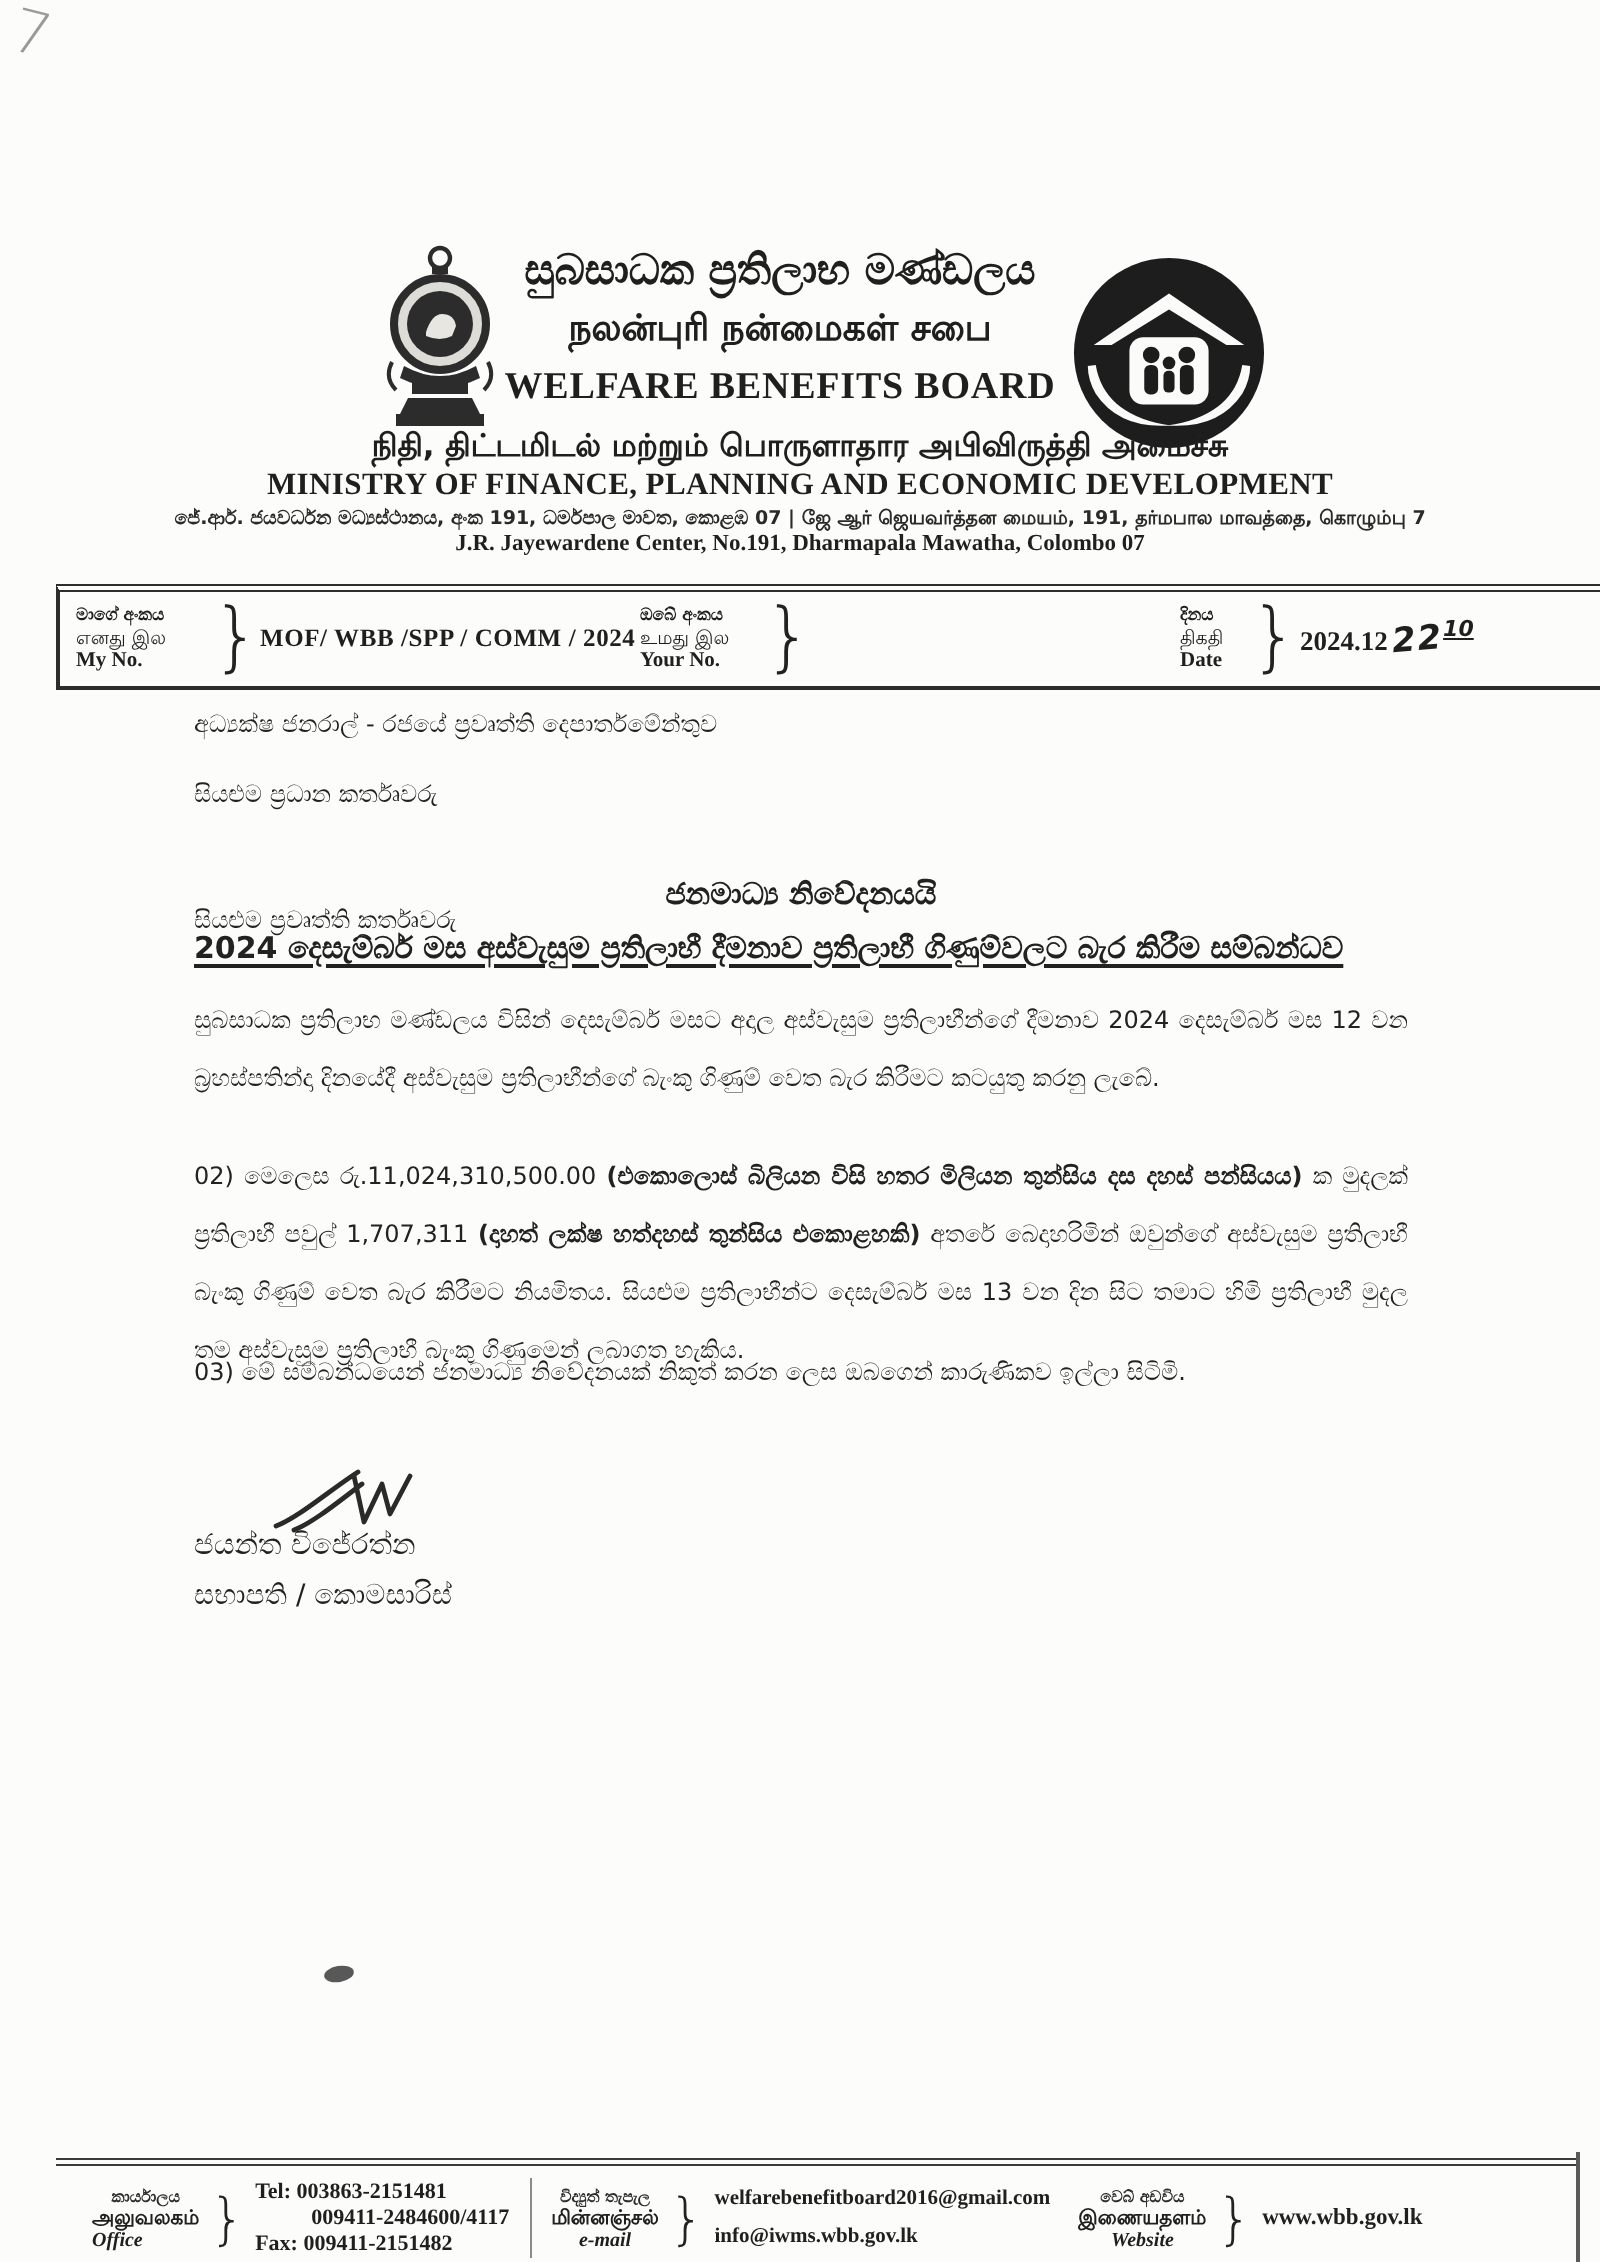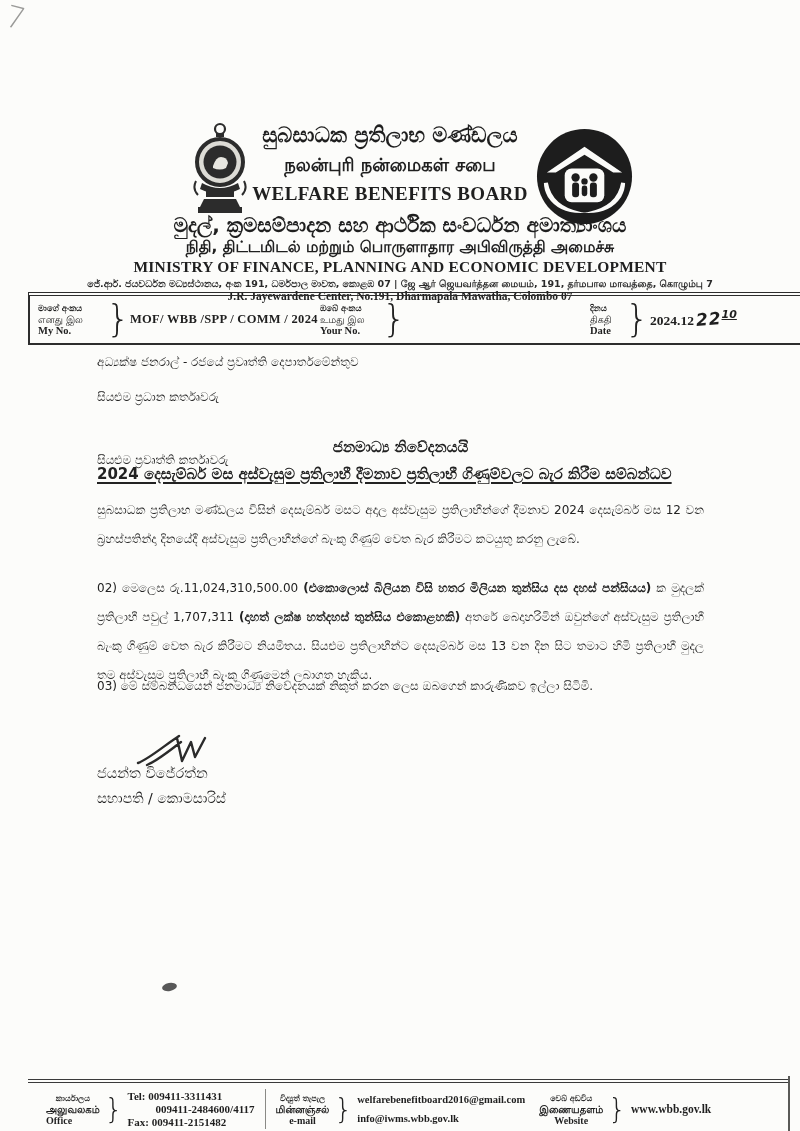--- a/index.html
+++ b/index.html
@@ -58,21 +58,21 @@
 
   .speck{left:162px; top:983px; width:15px; height:8px; background:#3b3b3b;
     border-radius:50%; transform:rotate(-10deg); opacity:.85;}
 
   
   .footer{left:28px; top:1079px; width:762px; height:52px;
     border-top:4px double #3a3a3a; display:flex; align-items:center;}
   .f-lblstack{line-height:11px; text-align:center;}
   .f-si{font-size:8px; font-weight:700; color:#2e2e2e;}
   .f-ta{font-size:10px; font-weight:700;}
-  .f-en{font-size:10px; font-weight:700;}
+  .f-en{font-size:10px; font-weight:700;font-style:italic;}
   .f-brace{font-size:28px; font-weight:300; margin:0 5px; color:#222;}
   .phones{font-size:11px; font-weight:700; line-height:13px; white-space:nowrap;}
   .phone-indent{padding-left:28px;}
   .vdiv{width:1px; height:40px; background:#8a8a86; margin:0 10px;}
   .emails{font-size:10.5px; font-weight:700; line-height:19px; white-space:nowrap;}
   .website{font-size:11.5px; font-weight:700; white-space:nowrap;}
   .edge-line{left:788px; top:1076px; width:2px; height:55px; background:#5a5a57;}
 </style>
 </head>
 <body>
@@ -108,21 +108,20 @@
     <rect x="37.5" y="56" width="7" height="15" rx="3" fill="#1d1d1d"></rect>
     <circle cx="59" cy="51" r="4.2" fill="#1d1d1d"></circle>
     <rect x="55.5" y="56" width="7" height="15" rx="3" fill="#1d1d1d"></rect>
     <circle cx="50" cy="55" r="3.2" fill="#1d1d1d"></circle>
     <rect x="47.2" y="59" width="5.6" height="11" rx="2.5" fill="#1d1d1d"></rect>
     <path d="M13 56 q4 24 34 30 l4 .6 q-26 2 -38 -16 q-4 -7 -4 -14 Z" fill="#fbfbf9"></path>
     <path d="M87 56 q-4 24 -34 30 l-4 .6 q26 2 38 -16 q4 -7 4 -14 Z" fill="#fbfbf9"></path>
   </svg>
 
   <div class="abs ctr ministry-block">
-    <div class="min-si">මුදල්, ක්‍රමසම්පාදන සහ ආර්ථික සංවර්ධන අමාත්‍යාංශය</div>
     <div class="min-ta">நிதி, திட்டமிடல் மற்றும் பொருளாதார அபிவிருத்தி அமைச்சு</div>
     <div class="min-en ser">MINISTRY OF FINANCE, PLANNING AND ECONOMIC DEVELOPMENT</div>
     <div class="addr1">ජේ.ආර්. ජයවර්ධන මධ්‍යස්ථානය, අංක 191, ධර්මපාල මාවත, කොළඹ 07 | ஜே ஆர் ஜெயவர்த்தன மையம், 191, தர்மபால மாவத்தை, கொழும்பு 7</div>
     <div class="addr2 ser">J.R. Jayewardene Center, No.191, Dharmapala Mawatha, Colombo 07</div>
   </div>
 
   <div class="abs ref-row">
     <div class="abs lblstack" style="left:8px; top:7px;">
       <div class="lbl-si">මාගේ අංකය</div>
       <div class="lbl-ta">எனது இல</div>
@@ -173,21 +172,21 @@
   <div class="abs speck"></div>
 
   <div class="abs footer">
     <div class="f-lblstack" style="margin-left:18px;">
       <div class="f-si">කාර්යාලය</div>
       <div class="f-ta">அலுவலகம்</div>
       <div class="f-en ser" style="text-align:left;">Office</div>
     </div>
     <span class="f-brace">}</span>
     <div class="phones ser">
-      <div>Tel: 009411-3311431</div>
+      <div>Tel: 003863-2151481</div>
       <div class="phone-indent">009411-2484600/4117</div>
       <div>Fax: 009411-2151482</div>
     </div>
     <div class="vdiv"></div>
     <div class="f-lblstack">
       <div class="f-si">විද්‍යුත් තැපැල</div>
       <div class="f-ta">மின்னஞ்சல்</div>
       <div class="f-en ser">e-mail</div>
     </div>
     <span class="f-brace">}</span>

